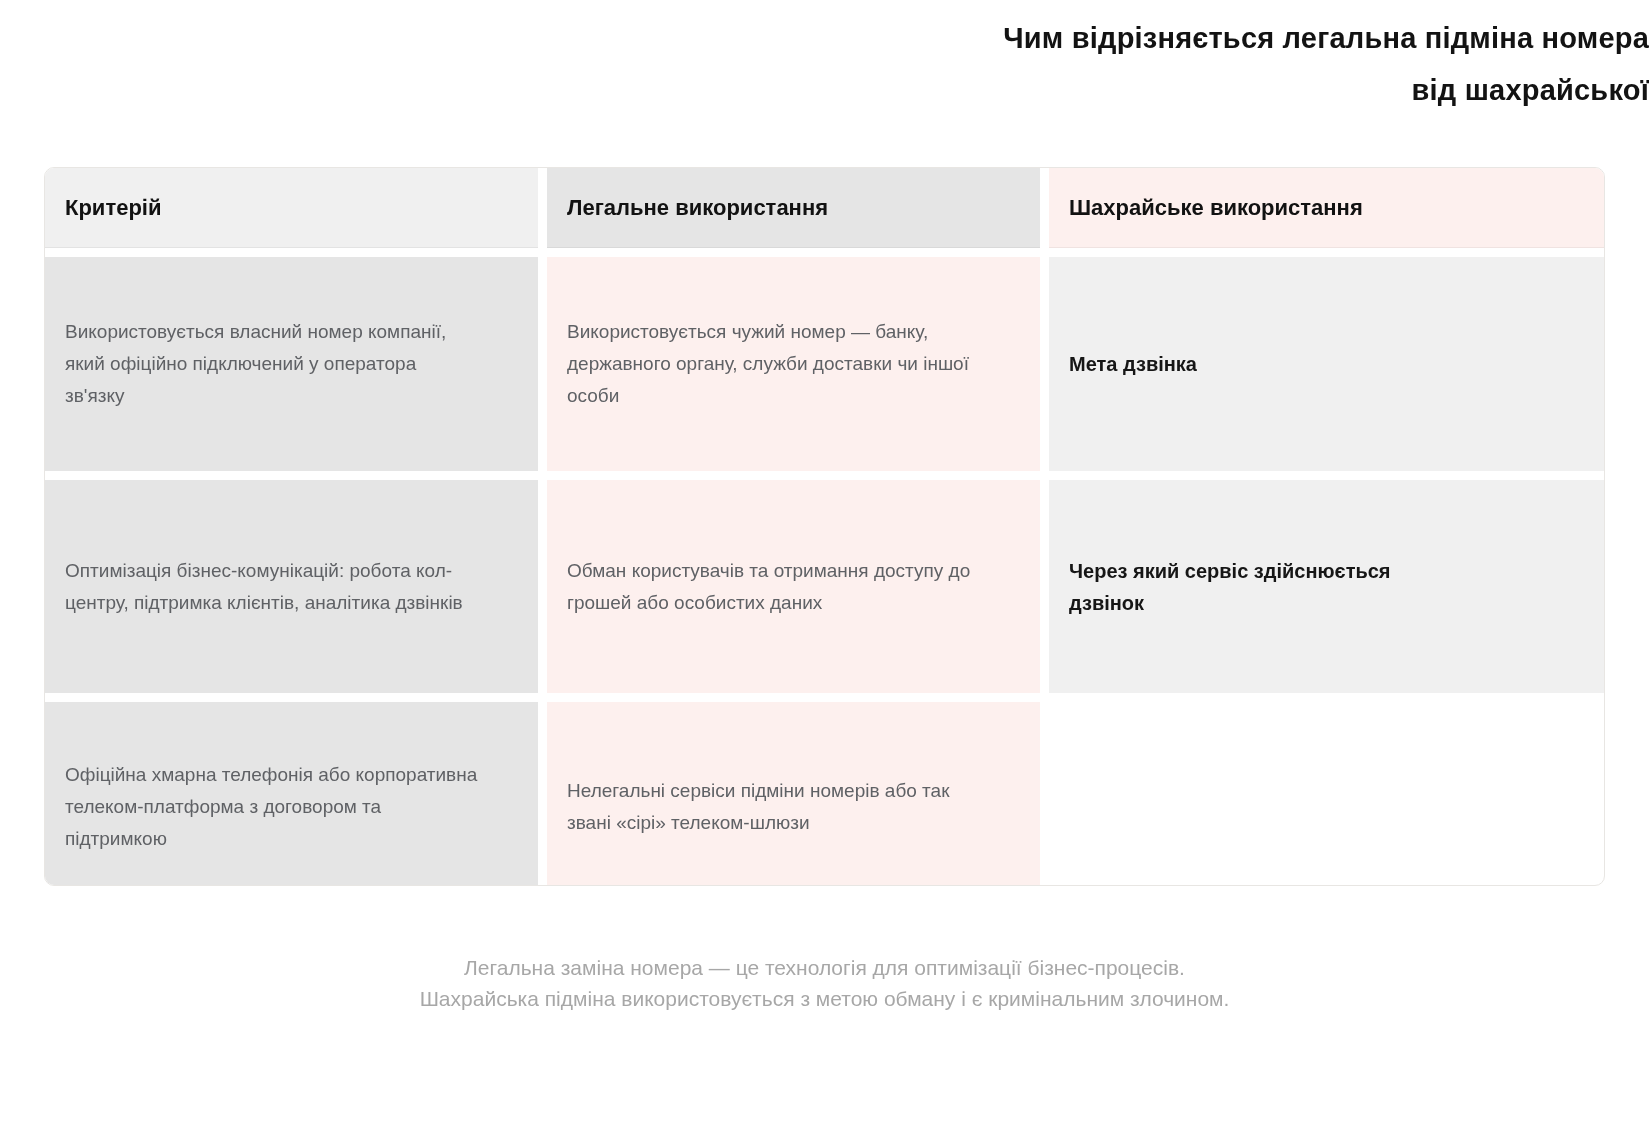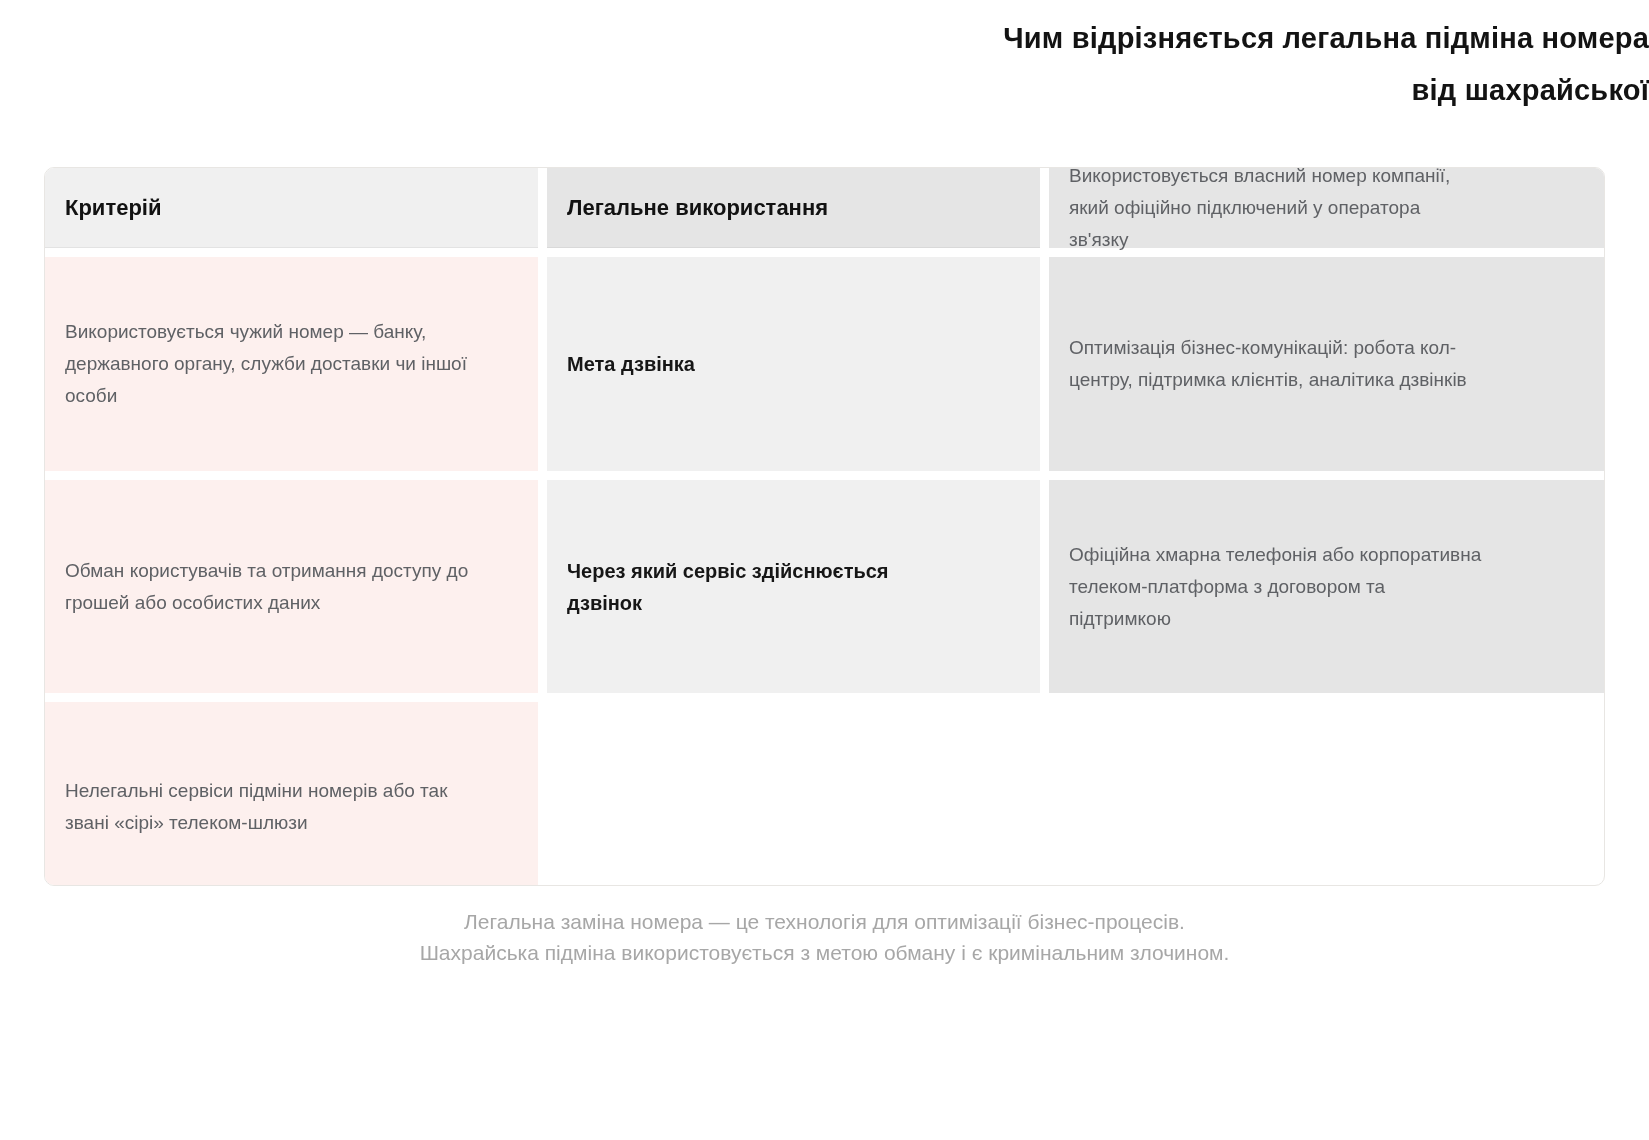--- a/index.html
+++ b/index.html
@@ -51,21 +51,21 @@
   .crit {
     font-size:20px; font-weight:600; color:#161616;
     line-height:32px; max-width:380px; white-space:pre-line;
   }
   .val {
     font-size:19px; color:#5f6165;
     line-height:32px; white-space:pre-line;
   }
 
   .footer {
-    margin-top:20px;
+    margin-top:66px;
     text-align:center;
     font-size:21px;
     color:#a7a7a7;
     line-height:31px;
     white-space:pre-line;
   }
 </style>
 </head>
 <body>
 
@@ -75,20 +75,23 @@
 від шахрайської</h1>
 
   <div class="table-wrap">
     <div class="grid">
 
       <div class="cell head col-crit">
         <span>Критерій</span>
       </div>
       <div class="cell head col-legal">
         <span>Легальне використання</span>
+      </div>
+      <div class="cell head col-fraud">
+        <span>Шахрайське використання</span>
       </div>
 
       <div class="cell col-legal">
         <span class="val">Використовується власний номер компанії,
 який офіційно підключений у оператора
 зв'язку</span>
       </div>
       <div class="cell col-fraud">
         <span class="val">Використовується чужий номер — банку,
 державного органу, служби доставки чи іншої

